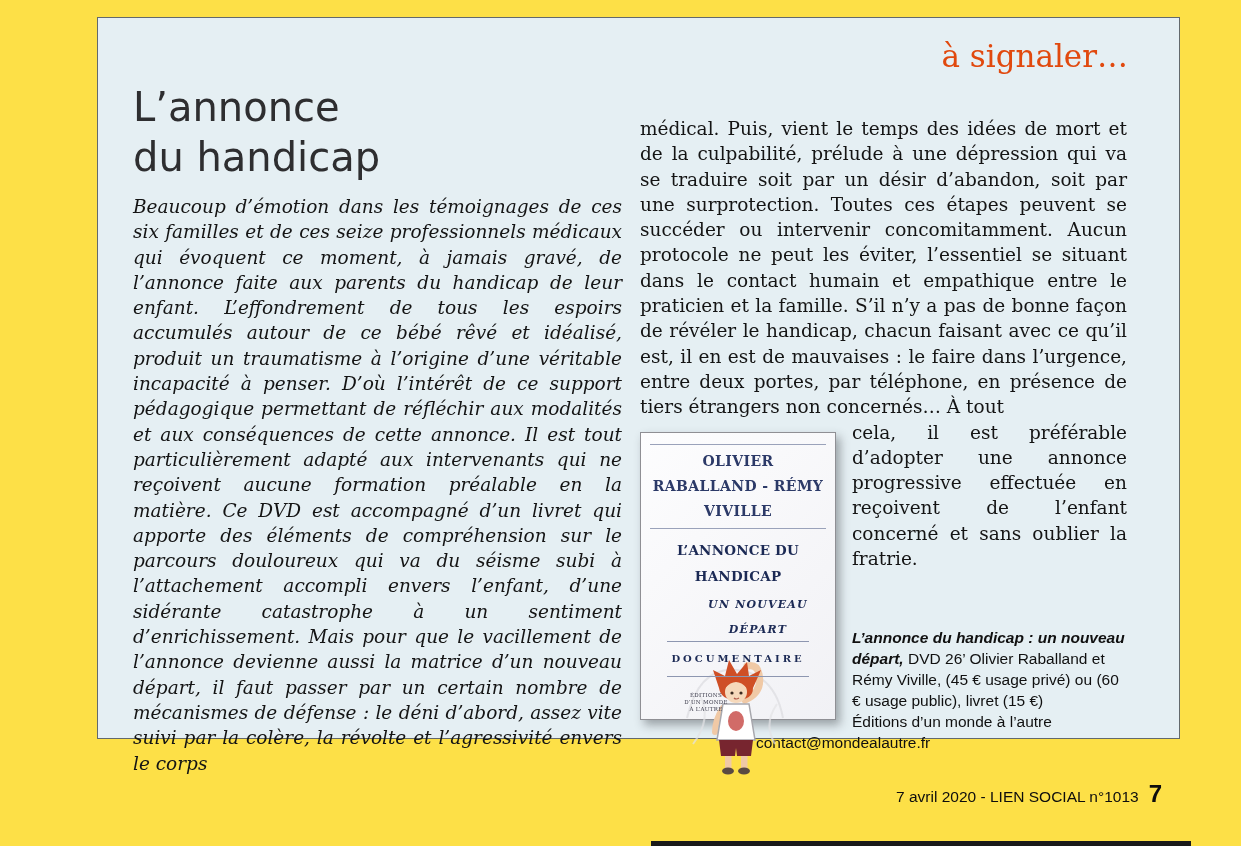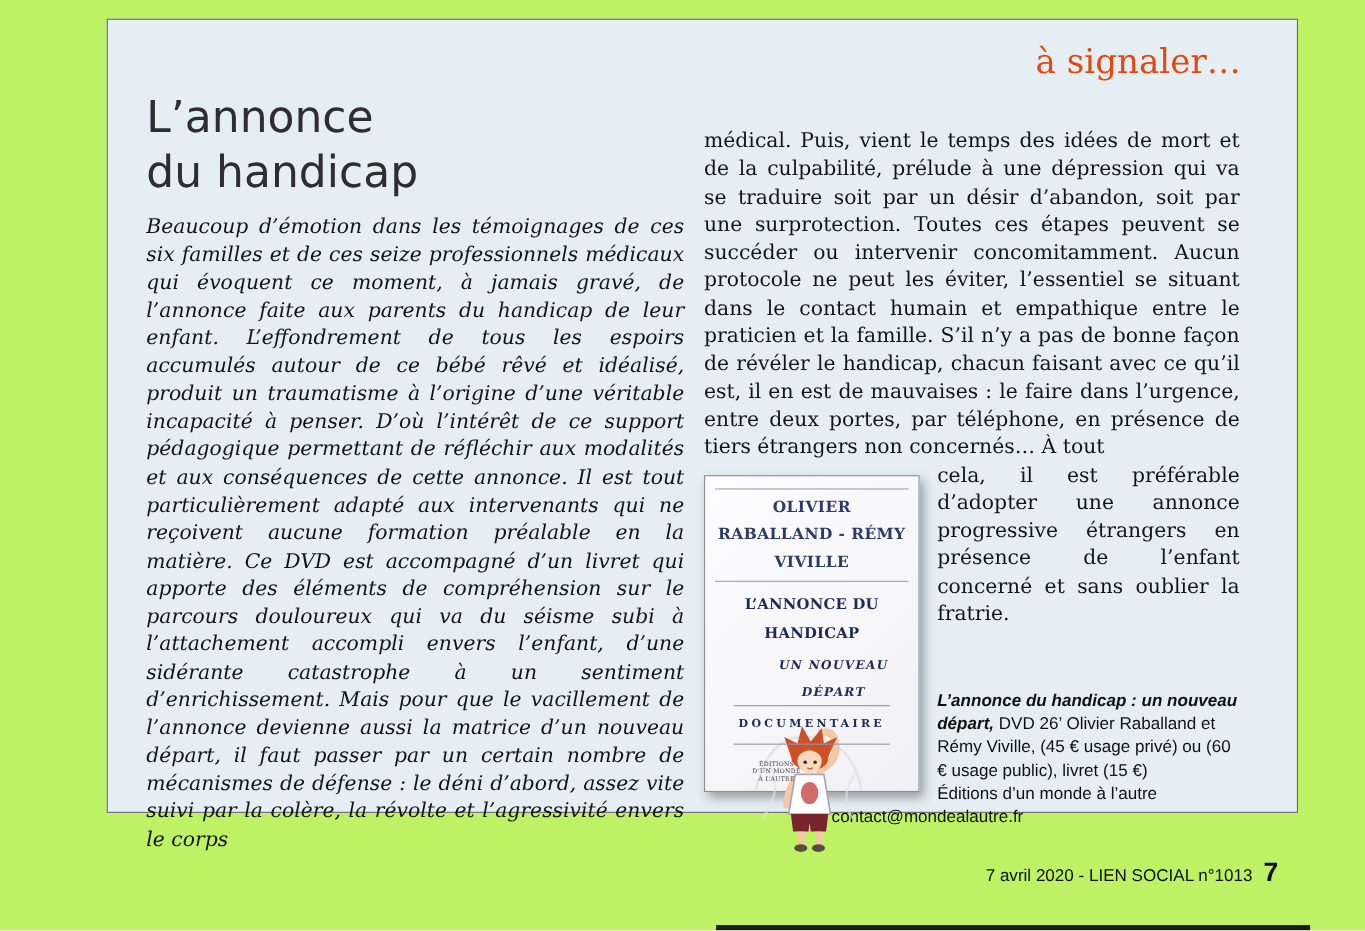--- a/index.html
+++ b/index.html
@@ -1,17 +1,17 @@
 <!DOCTYPE html>
 <html lang="fr"><head>
 <meta charset="utf-8">
 <style>
   html,body { margin:0; padding:0; background:#ffffff; }
   .page {
-    position:relative; width:1241px; height:846px; background:#bef264;
+    position:relative; width:1241px; height:846px; background:#fde047;
     overflow:hidden; font-family:"DejaVu Serif", serif;
   }
   .panel {
     position:absolute; left:97px; top:17px; width:1083px; height:722px;
     background:#e5eff3; border:1px solid #63696c; box-sizing:border-box;
   }
   .header-label {
     position:absolute; top:38px; right:113px;
     font-family:"DejaVu Serif", serif; font-size:31px; color:#e1490e;
   }
@@ -140,21 +140,21 @@
 
           <div class="dvd-genre">DOCUMENTAIRE</div>
           <div class="dvd-pub">
             <span>Éditions</span>
             <span>d’un monde</span>
             <span>à l’autre</span>
           </div>
         </div>
       </div>
 
-      <p>cela, il est préférable d’adopter une annonce progressive étrangers en présence de l’enfant concerné et sans oublier la fratrie.</p>
+      <p>cela, il est préférable d’adopter une annonce progressive effectuée en reçoivent de l’enfant concerné et sans oublier la fratrie.</p>
 
       <div class="caption">
         <span class="cap-bold">L’annonce du handicap : un nouveau départ,</span><span> DVD 26’ Olivier Raballand et Rémy Viville, (45 € usage privé) ou (60 € usage public), livret (15 €)</span>
         <span class="cap-block">Éditions d’un monde à l’autre</span>
         <span class="cap-block">contact@mondealautre.fr</span>
       </div>
 
     </div>
   </div>
 

